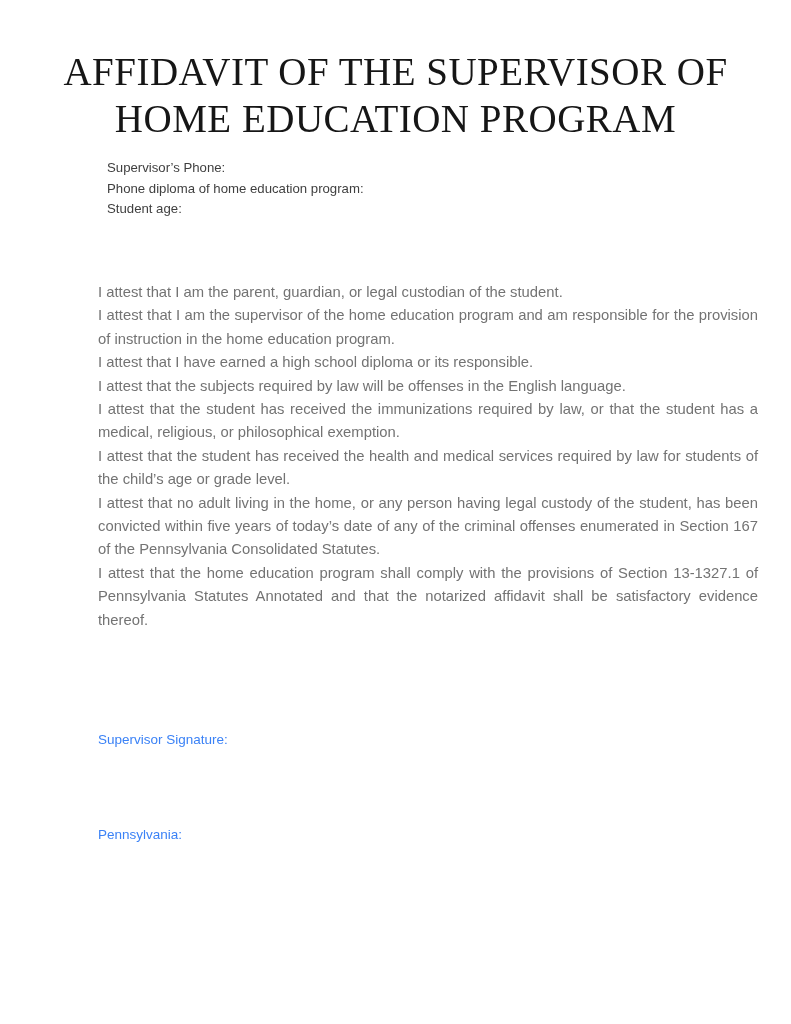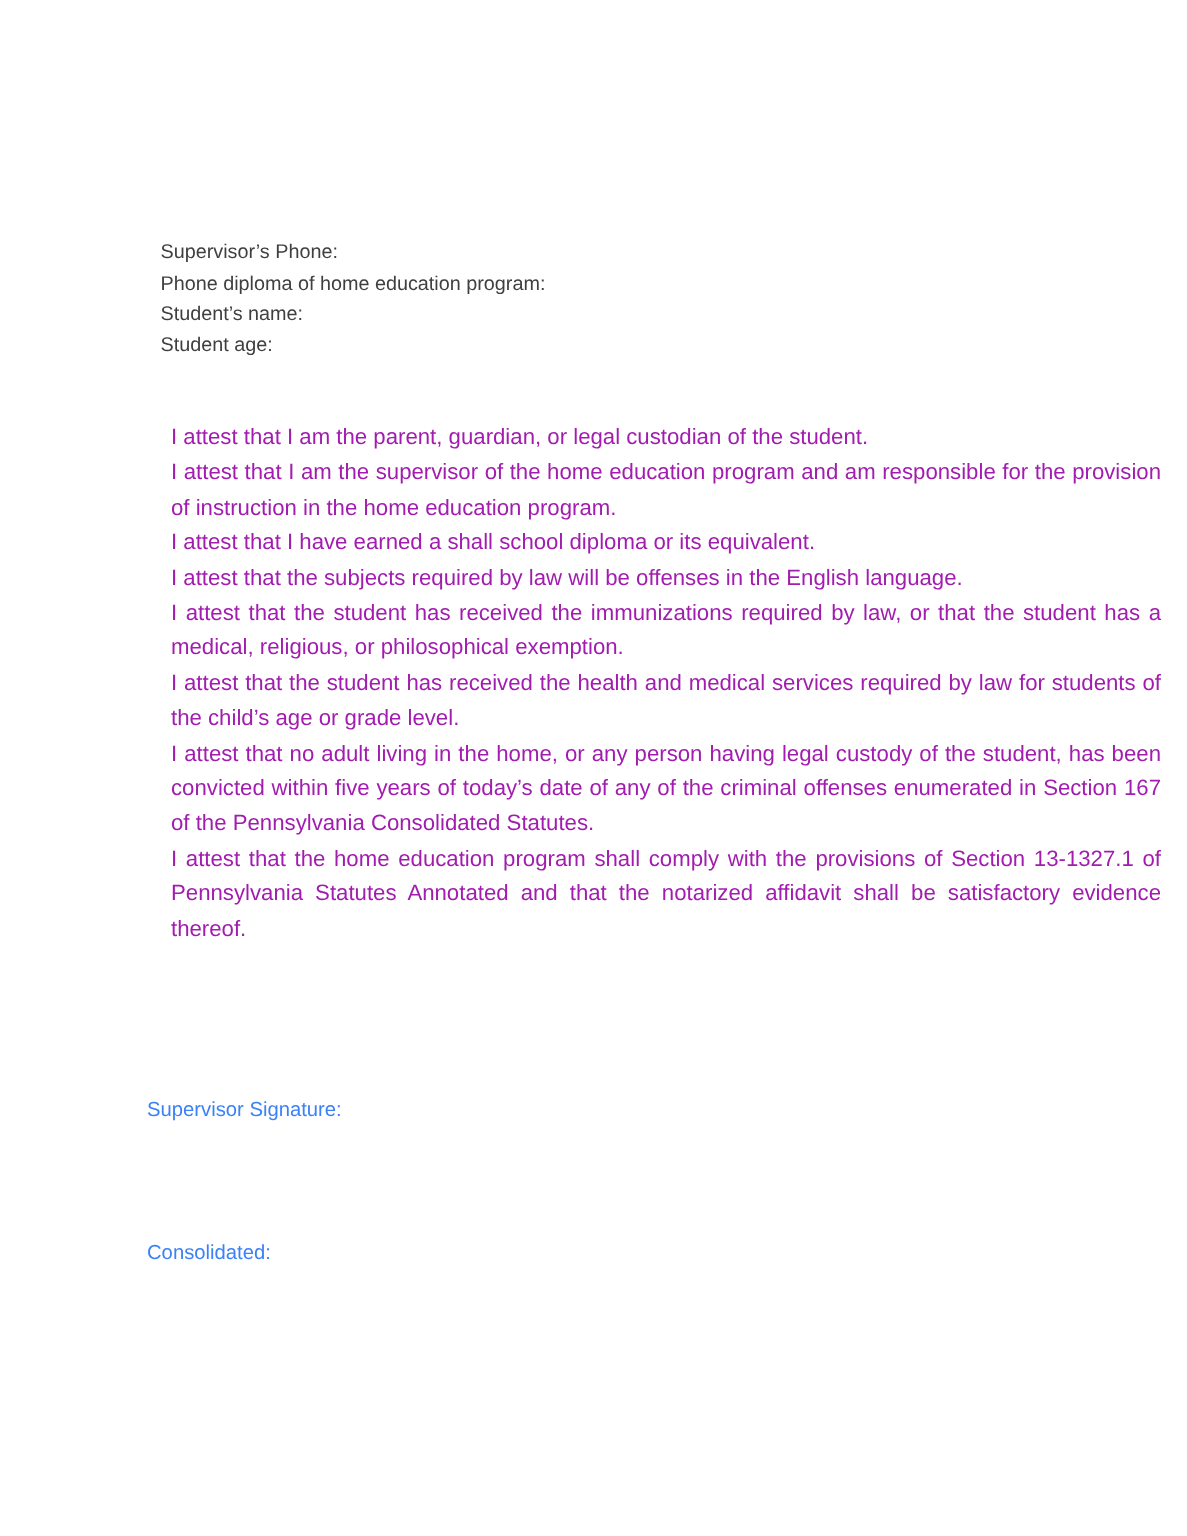--- a/index.html
+++ b/index.html
@@ -31,61 +31,64 @@
     position: absolute;
     top: 158px;
     left: 107px;
     font-size: 13.2px;
     line-height: 20.7px;
     color: #3f3f3f;
   }
   .attestations {
     position: absolute;
     top: 281px;
-    left: 114px;
+    left: 98px;
     width: 660px;
     font-size: 14.8px;
     line-height: 23.4px;
-    color: #a21caf;
+    color: #737373;
   }
   .attestations p {
     text-align: justify;
     margin: 0;
   }
   .footer-label {
     position: absolute;
     left: 98px;
     font-size: 13.5px;
     line-height: 18px;
     color: #3b82f6;
   }
   .sig-label { top: 731px; }
   .notary-label { top: 826px; }
 </style>
 </head>
 <body>
 
 <div class="page">
 
+  <h1 class="doc-title">
+    <span class="title-line">AFFIDAVIT OF THE SUPERVISOR OF</span>
+    <span class="title-line">HOME EDUCATION PROGRAM</span>
+  </h1>
 
   <div class="field-list">
     <div>Supervisor’s Phone:</div>
     <div>Phone diploma of home education program:</div>
-    <div>Student’s name:</div>
     <div>Student age:</div>
   </div>
 
   <div class="attestations">
     <p>I attest that I am the parent, guardian, or legal custodian of the student.</p>
     <p>I attest that I am the supervisor of the home education program and am responsible for the provision of instruction in the home education program.</p>
-    <p>I attest that I have earned a shall school diploma or its equivalent.</p>
+    <p>I attest that I have earned a high school diploma or its responsible.</p>
     <p>I attest that the subjects required by law will be offenses in the English language.</p>
     <p>I attest that the student has received the immunizations required by law, or that the student has a medical, religious, or philosophical exemption.</p>
     <p>I attest that the student has received the health and medical services required by law for students of the child’s age or grade level.</p>
     <p>I attest that no adult living in the home, or any person having legal custody of the student, has been convicted within five years of today’s date of any of the criminal offenses enumerated in Section 167 of the Pennsylvania Consolidated Statutes.</p>
     <p>I attest that the home education program shall comply with the provisions of Section 13-1327.1 of Pennsylvania Statutes Annotated and that the notarized affidavit shall be satisfactory evidence thereof.</p>
   </div>
 
   <div class="footer-label sig-label">Supervisor Signature:</div>
 
-  <div class="footer-label notary-label">Consolidated:</div>
+  <div class="footer-label notary-label">Pennsylvania:</div>
 
 </div>
 
 </body></html>

